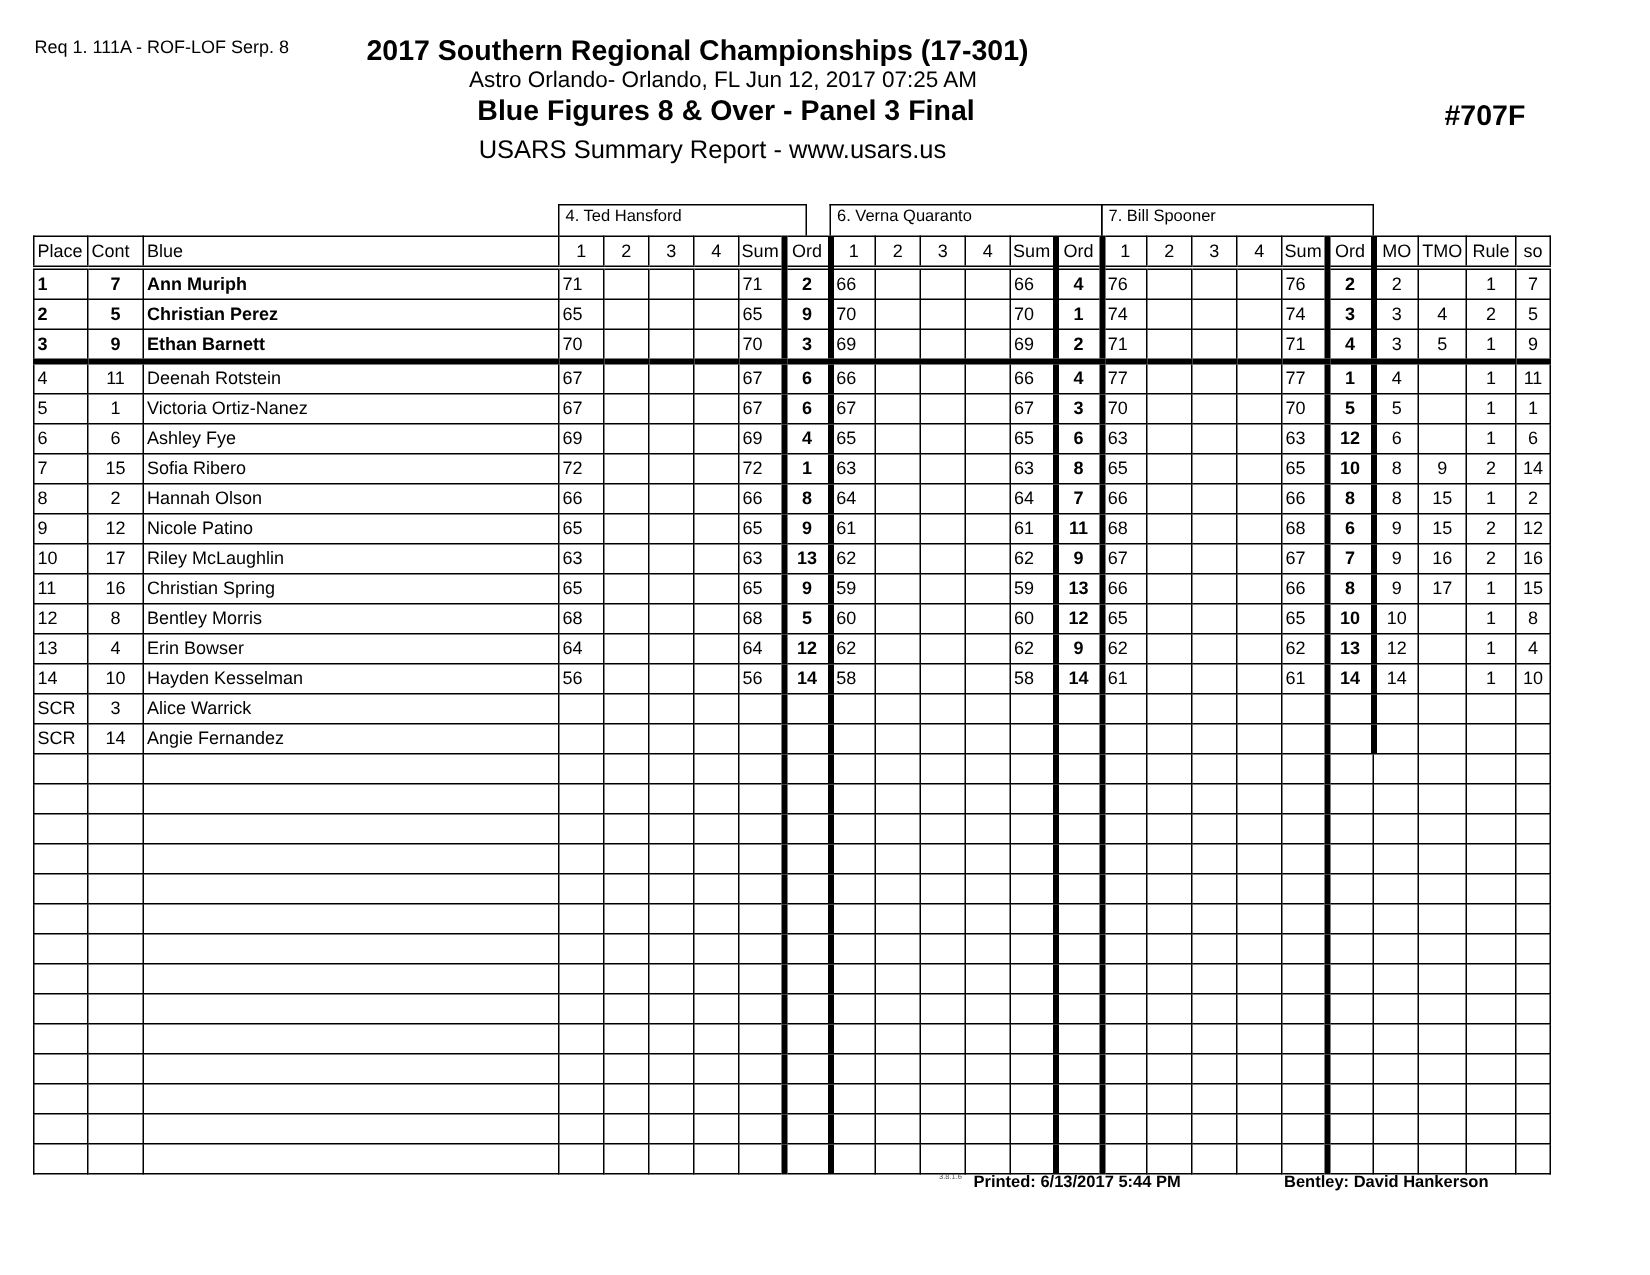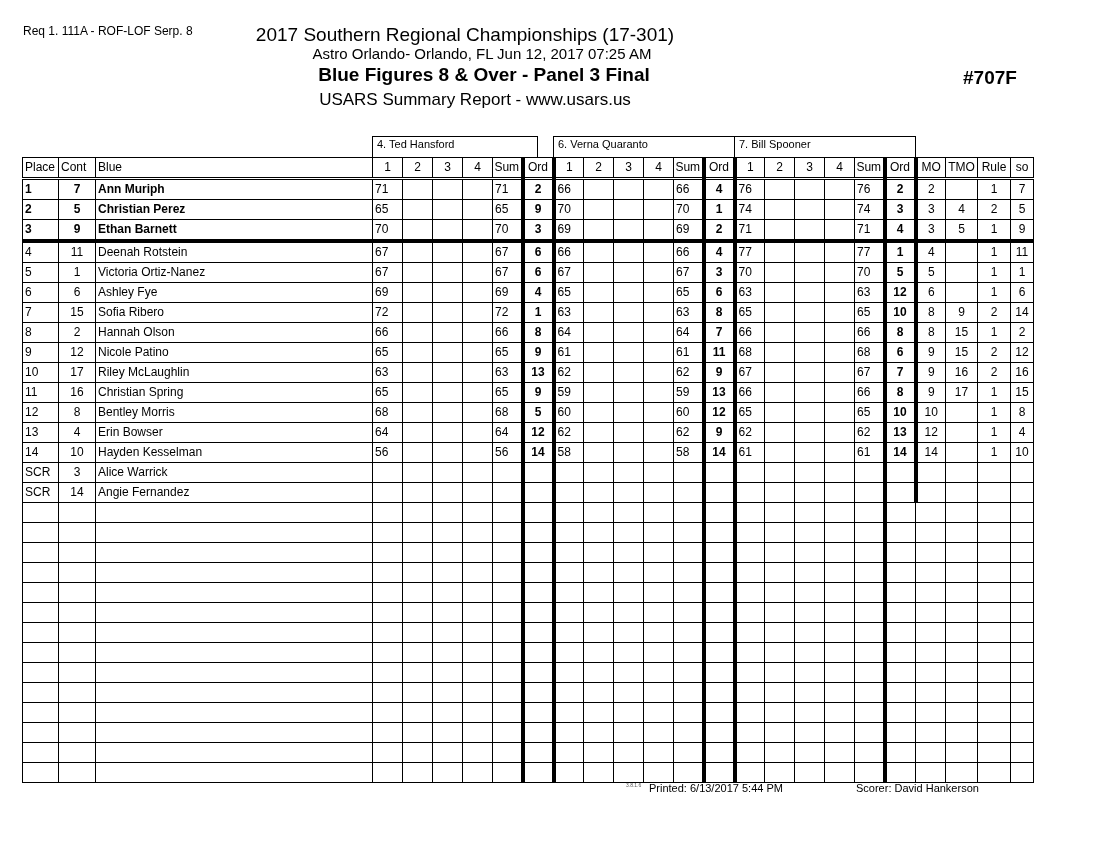--- a/index.html
+++ b/index.html
@@ -1,36 +1,36 @@
 <!DOCTYPE html>
 <html><head>
 <meta charset="utf-8">
 <style>
   html, body { margin:0; padding:0; background:#ffffff; }
   body { width:1100px; height:850px; position:relative; overflow:hidden; font-family:"Liberation Sans", sans-serif; color:#000; }
   .abs { position:absolute; }
   .req { left:23px; top:24px; font-size:12px;text-align:center; }
   .title { left:0; width:964px; text-align:center; }
-  .t1 { top:24px; font-size:19px; font-weight:normal; left:1px; width:928px; }
+  .t1 { top:24px; font-size:19px; font-weight:bold; left:1px; width:928px; }
   .t2 { top:45px; font-size:15px; }
   .t3 { top:64px; font-size:19px; font-weight:bold; left:2px; }
   .t4 { top:90px; font-size:17px; left:-7px; }
   .code { left:963px; top:24px; font-size:19px; font-weight:bold;margin-top:43px; }
 
   table.grid { position:absolute; left:22px; top:157px; border-collapse:collapse; table-layout:fixed; width:1012px; }
   table.grid td, table.grid th { border:1px solid #000; padding:0 0 0 2px; height:19px; font-size:12px; font-weight:normal; white-space:nowrap; overflow:hidden; line-height:19px; }
   table.grid thead th { height:19px; text-align:center; padding:0; }
   table.grid thead th.left { text-align:left; padding-left:2px; }
   table.grid thead tr th { border-bottom:3px double #000; }
   table.grid td.c { text-align:center; padding:0; }
   table.grid td.b { font-weight:bold; }
   .thickL { border-left:4px solid #000 !important; }
   tr.podium-last td { border-bottom:4px solid #000; }
   .judges { position:absolute; top:136px; height:21px; border:1px solid #000; border-bottom:none; font-size:11px; padding-left:4px; box-sizing:border-box; line-height:14px; }
-  .footer { font-size:11px; top:782px; }
+  .footer { font-size:11px; top:782px;font-weight:bold; }
   .ver { font-size:5px; top:782px; left:626px; color:#555; }
 </style>
 </head>
 <body>
 
 <div class="abs req">Req 1. 111A - ROF-LOF Serp. 8</div>
 <div class="abs title t1">2017 Southern Regional Championships (17-301)</div>
 <div class="abs title t2">Astro Orlando- Orlando, FL  Jun 12, 2017  07:25 AM</div>
 <div class="abs title t3">Blue Figures 8 &amp; Over - Panel 3 Final</div>
 <div class="abs title t4">USARS Summary Report - www.usars.us</div>
@@ -906,13 +906,13 @@
         <td></td>
         <td></td>
         <td></td>
         <td></td>
       </tr>
     </tbody>
 </table>
 
 <div class="abs ver">3.8.1.6</div>
 <div class="abs footer" style="left:649px;">Printed:  6/13/2017  5:44 PM</div>
-<div class="abs footer" style="left:856px;">Scorer:   David Hankerson</div>
+<div class="abs footer" style="left:856px;">Bentley:   David Hankerson</div>
 
 </body></html>

